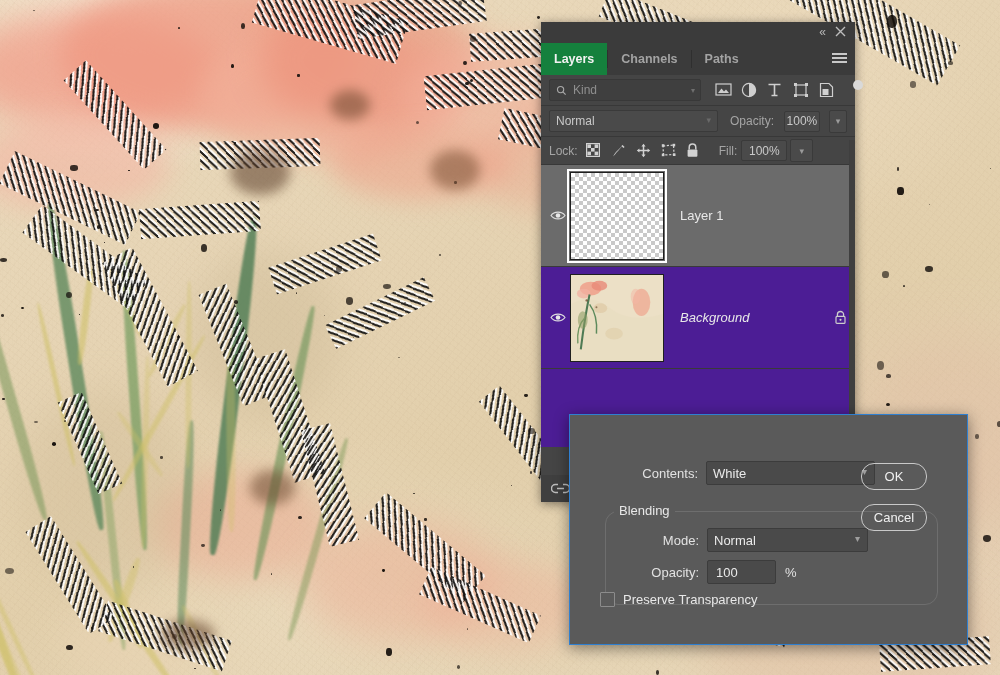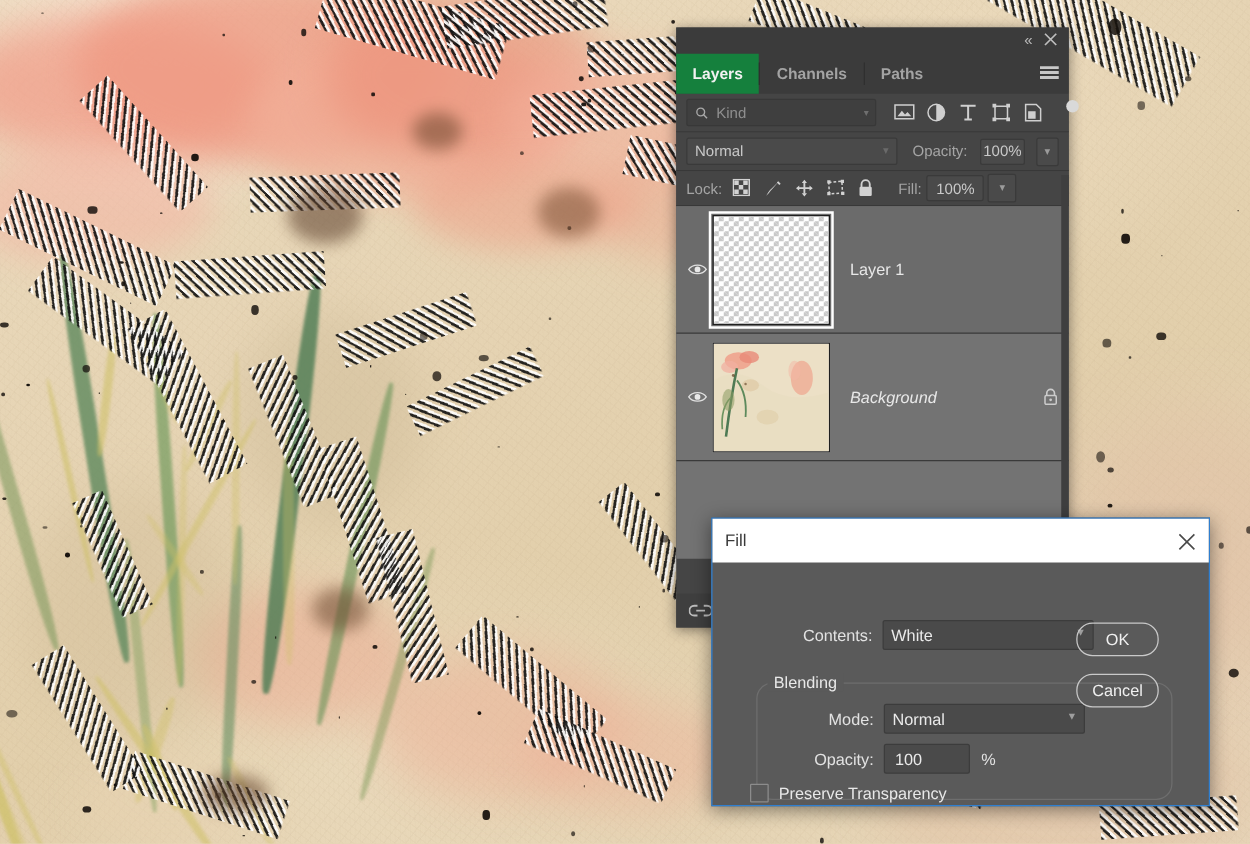--- a/index.html
+++ b/index.html
@@ -107,21 +107,21 @@
   }
 
   .lock-row{
     height:27px;display:flex;align-items:center;padding:0 8px;background:#454545;
     border-bottom:1px solid #383838;
   }
   .lock-lbl{color:#a5a5a5;font-size:12px;margin-right:8px;}
   .lock-icons{display:flex;align-items:center;gap:10px;}
   .lic{width:15px;height:15px;color:#d2d2d2;cursor:default;}
 
-  .layer-list{background:#737373;height:282px;position:relative;overflow:hidden;}
+  .layer-list{background:#4c1d95;height:282px;position:relative;overflow:hidden;}
   .layer-row{
     height:101px;display:flex;align-items:center;border-bottom:1px solid #3a3a3a;
     padding-left:5px;cursor:default;
   }
   .layer-row.selected{background:#6b6b6b;}
   .eye{width:24px;display:flex;align-items:center;justify-content:center;color:#d8d8d8;cursor:default;}
   .thumb{
     width:94px;height:88px;border:1px solid #1f1f1f;box-sizing:border-box;flex:0 0 auto;
     position:relative;overflow:hidden;background:#fff;
   }
@@ -554,28 +554,20 @@
         <path d="M7 1.6 H4.4 A3.9 3.9 0 0 0 4.4 9.4 H7" stroke="#bdbdbd" stroke-width="1.5" fill="none"></path>
         <path d="M12 1.6 H14.6 A3.9 3.9 0 0 1 14.6 9.4 H12" stroke="#bdbdbd" stroke-width="1.5" fill="none"></path>
         <path d="M6 5.5 H13" stroke="#bdbdbd" stroke-width="1.5"></path>
       </svg>
     </span>
   </div>
 </div>
 
 <div id="fill-dialog">
 
-  <div class="dlg-title">
-    <span>Fill</span>
-    <span class="dlg-close">
-      <svg width="15" height="15" viewBox="0 0 15 15">
-          <path d="M1.5 1.5 L13.5 13.5 M13.5 1.5 L1.5 13.5" stroke="#4a4a4a" stroke-width="1.3" fill="none"></path>
-        </svg>
-    </span>
-  </div>
 
   <div class="dlg-body">
 
     <div class="row-contents">
       <span class="fld-lbl" style="width:128px;display:inline-block">Contents:</span>
       <div class="dd" style="width:155px;margin-left:8px">
         <span>White</span>
         <span class="caret">▾</span>
       </div>
     </div>

